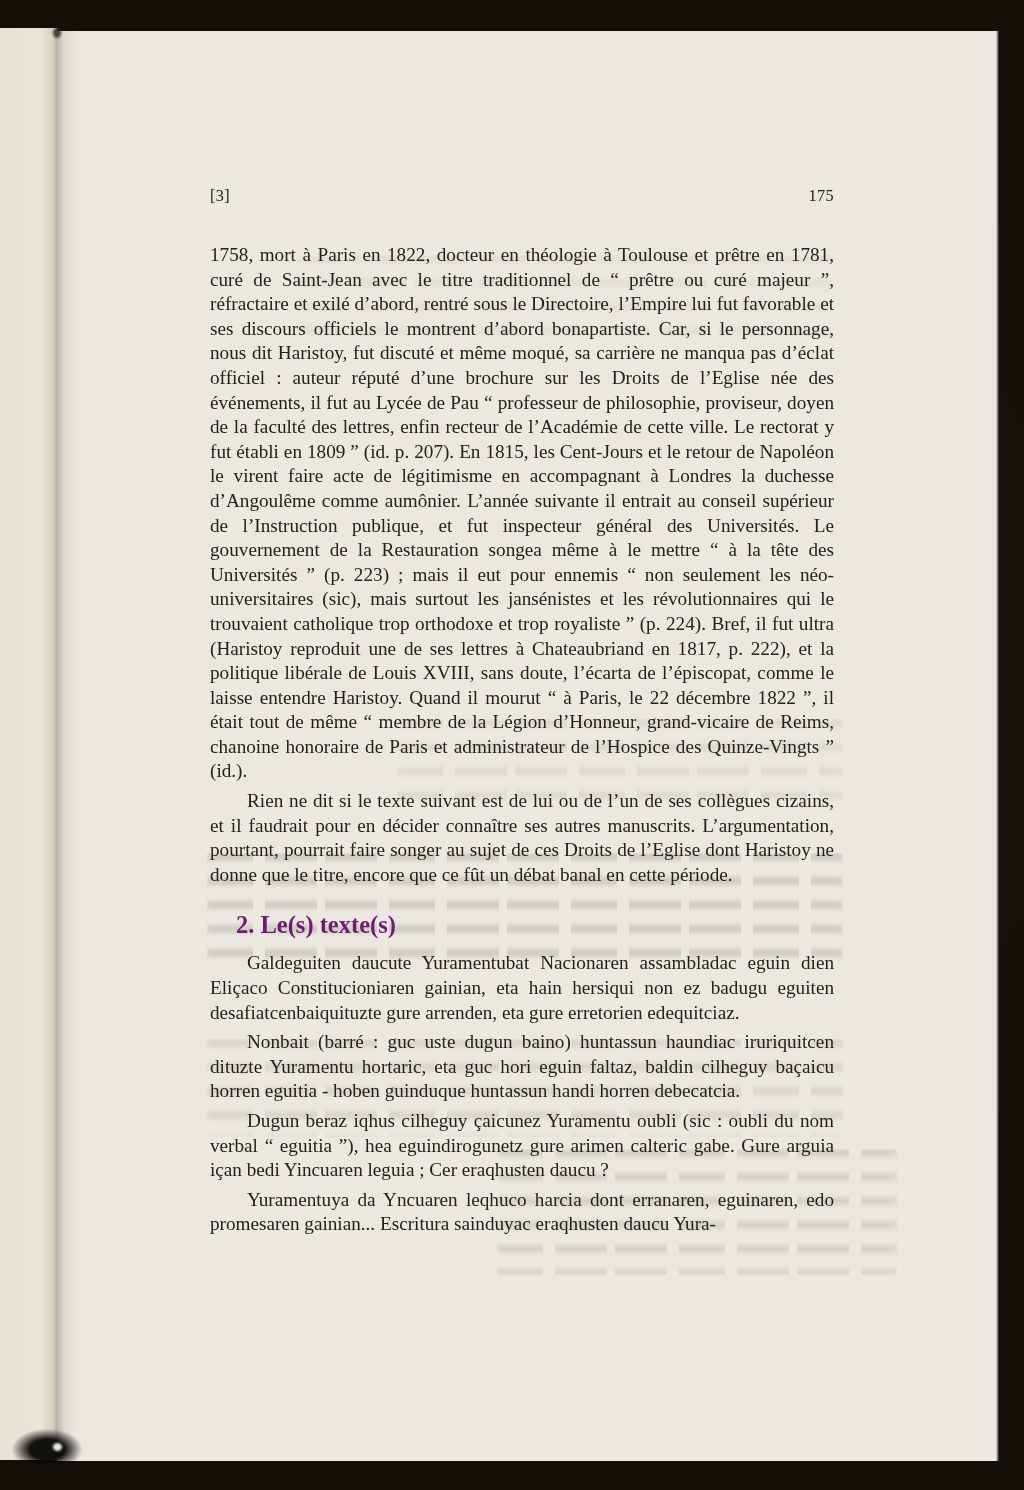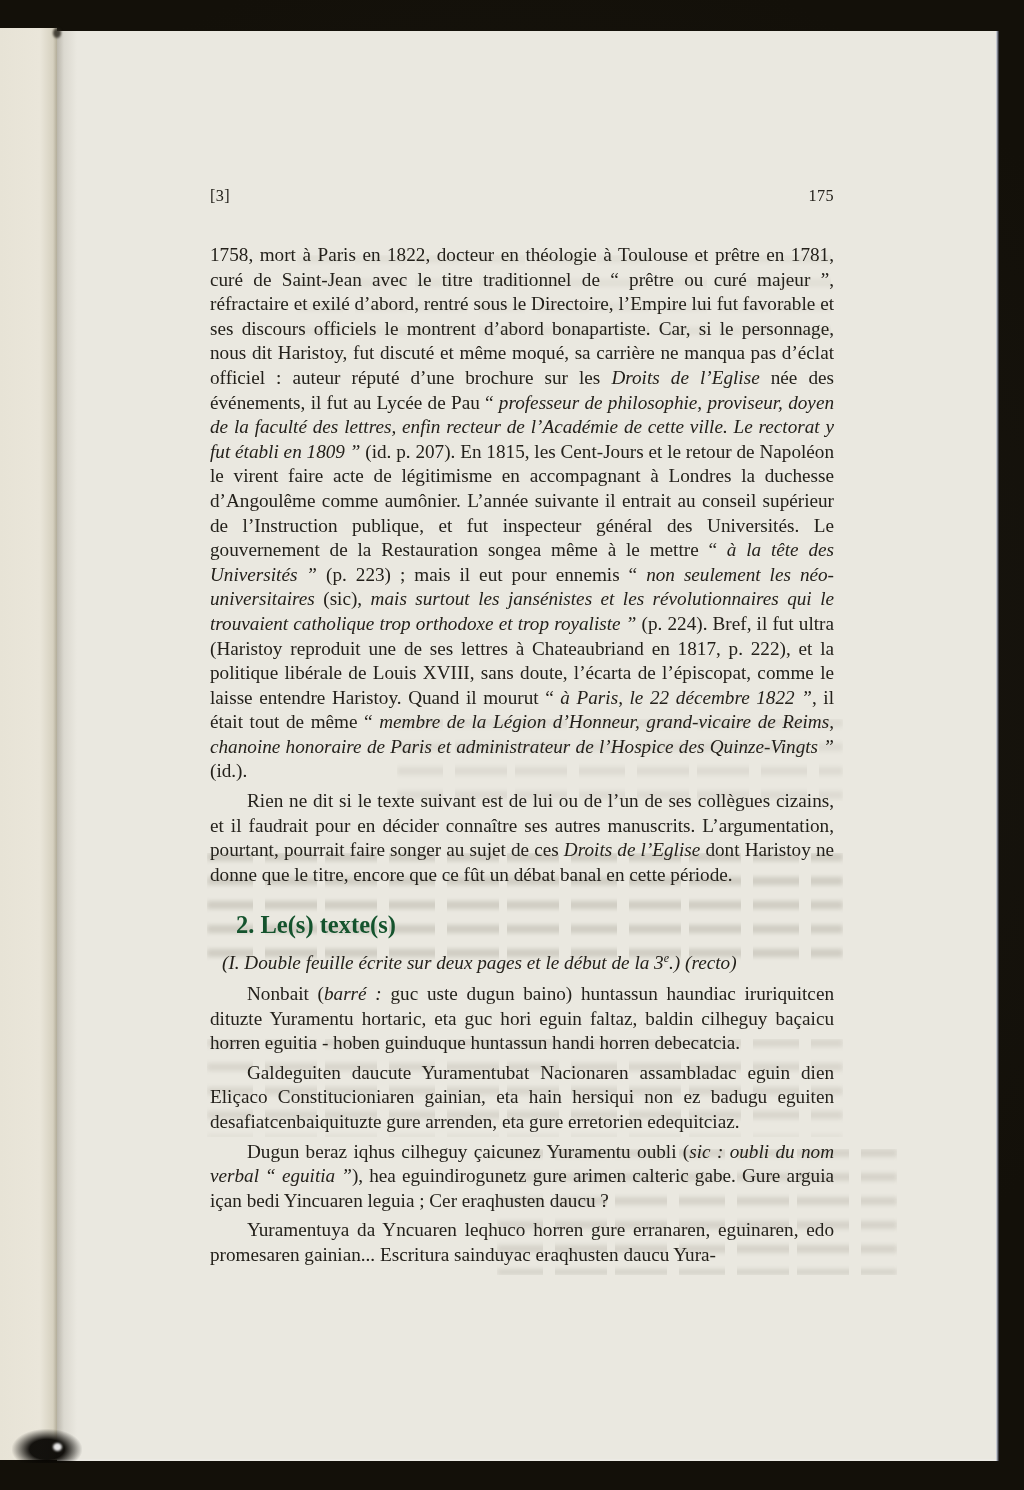--- a/index.html
+++ b/index.html
@@ -34,22 +34,22 @@
   .notch{position:absolute;left:-4px;top:-3px;width:8px;height:10px;border-radius:50%;
          background:rgba(40,36,28,.8);filter:blur(1.2px);}
   
   .text-column{position:absolute;left:153px;top:155px;width:624px;color:#24211b;}
   .header-row{display:flex;justify-content:space-between;align-items:baseline;
               font-size:16.2px;letter-spacing:.4px;line-height:20px;}
   .running-title{letter-spacing:.6px;}
   .text-body{margin-top:37px;font-size:19.2px;line-height:24.6px;text-align:justify;}
   .text-body p{margin:0 0 5px 0;}
   .indent{text-indent:37px;}
-  .it{font-style:italic;}
-  h2.heading{font-size:24.5px;line-height:28px;font-weight:bold;color:#14532d;
+  .it{}
+  h2.heading{font-size:24.5px;line-height:28px;font-weight:bold;color:#701a75;
              margin:24px 0 12px 26px;text-align:left;}
   p.subtitle{font-style:italic;margin:0 0 6px 0;text-indent:12px;text-align:left;}
   sup{font-size:12px;line-height:0;vertical-align:super;}
 </style>
 </head>
 <body>
 
 <div class="frame">
   <div class="page-edge"></div>
 
@@ -64,25 +64,24 @@
 
     <div class="text-column">
       <div class="header-row">
         <span>[3]</span>
         <span>175</span>
       </div>
       <div class="text-body">
           <p class="body"><span>1758, mort à Paris en 1822, docteur en théologie à Toulouse et prêtre en 1781, curé de Saint-Jean avec le titre traditionnel de “ prêtre ou curé majeur ”, réfractaire et exilé d’abord, rentré sous le Directoire, l’Empire lui fut favorable et ses discours officiels le montrent d’abord bonapartiste. Car, si le personnage, nous dit Haristoy, fut discuté et même moqué, sa carrière ne manqua pas d’éclat officiel : auteur réputé d’une brochure sur les </span><span class="it">Droits de l’Eglise</span><span> née des événements, il fut au Lycée de Pau “ </span><span class="it">professeur de philosophie, proviseur, doyen de la faculté des lettres, enfin recteur de l’Académie de cette ville. Le rectorat y fut établi en 1809 ” </span><span>(id. p. 207). En 1815, les Cent-Jours et le retour de Napoléon le virent faire acte de légitimisme en accompagnant à Londres la duchesse d’Angoulême comme aumônier. L’année suivante il entrait au conseil supérieur de l’Instruction publique, et fut inspecteur général des Universités. Le gouvernement de la Restauration songea même à le mettre “ </span><span class="it">à la tête des Universités ” </span><span>(p. 223) ; mais il eut pour ennemis “ </span><span class="it">non seulement les néo-universitaires </span><span>(sic), </span><span class="it">mais surtout les jansénistes et les révolutionnaires qui le trouvaient catholique trop orthodoxe et trop royaliste ” </span><span>(p. 224). Bref, il fut ultra (Haristoy reproduit une de ses lettres à Chateaubriand en 1817, p. 222), et la politique libérale de Louis XVIII, sans doute, l’écarta de l’épiscopat, comme le laisse entendre Haristoy. Quand il mourut “ </span><span class="it">à Paris, le 22 décembre 1822 ”</span><span>, il était tout de même “ </span><span class="it">membre de la Légion d’Honneur, grand-vicaire de Reims, chanoine honoraire de Paris et administrateur de l’Hospice des Quinze-Vingts ” </span><span>(id.).</span></p>
           <p class="body indent"><span>Rien ne dit si le texte suivant est de lui ou de l’un de ses collègues cizains, et il faudrait pour en décider connaître ses autres manuscrits. L’argumentation, pourtant, pourrait faire songer au sujet de ces </span><span class="it">Droits de l’Eglise</span><span> dont Haristoy ne donne que le titre, encore que ce fût un débat banal en cette période.</span></p>
           <h2 class="heading"><span>2. Le(s) texte(s)</span></h2>
-          <p class="subtitle"><span class="it">(I. Double feuille écrite sur deux pages et le début de la 3</span><sup class="it">e</sup><span class="it">.) (recto)</span></p>
+          <p class="body indent"><span>Galdeguiten daucute Yuramentubat Nacionaren assambladac eguin dien Eliçaco Constitucioniaren gainian, eta hain hersiqui non ez badugu eguiten desafiatcenbaiquituzte gure arrenden, eta gure erretorien edequitciaz.</span></p>
           <p class="body indent"><span>Nonbait (</span><span class="it">barré :</span><span> guc uste dugun baino) huntassun haundiac iruriquitcen dituzte Yuramentu hortaric, eta guc hori eguin faltaz, baldin cilheguy baçaicu horren eguitia - hoben guinduque huntassun handi horren debecatcia.</span></p>
-          <p class="body indent"><span>Galdeguiten daucute Yuramentubat Nacionaren assambladac eguin dien Eliçaco Constitucioniaren gainian, eta hain hersiqui non ez badugu eguiten desafiatcenbaiquituzte gure arrenden, eta gure erretorien edequitciaz.</span></p>
           <p class="body indent"><span>Dugun beraz iqhus cilheguy çaicunez Yuramentu oubli (</span><span class="it">sic : oubli du nom verbal “ eguitia ”</span><span>), hea eguindirogunetz gure arimen calteric gabe. Gure arguia içan bedi Yincuaren leguia ; Cer eraqhusten daucu ?</span></p>
-          <p class="body indent"><span>Yuramentuya da Yncuaren leqhuco horren gure erranaren, eguinaren, edo promesaren gainian... Escritura sainduyac eraqhusten daucu Yura-</span></p>
+          <p class="body indent"><span>Yuramentuya da Yncuaren leqhuco harcia dont erranaren, eguinaren, edo promesaren gainian... Escritura sainduyac eraqhusten daucu Yura-</span></p>
         </div>
     </div>
 
     <div class="smudge"></div>
     <div class="speck"></div>
     <div class="notch"></div>
   </div>
 </div>
 
 </body></html>

